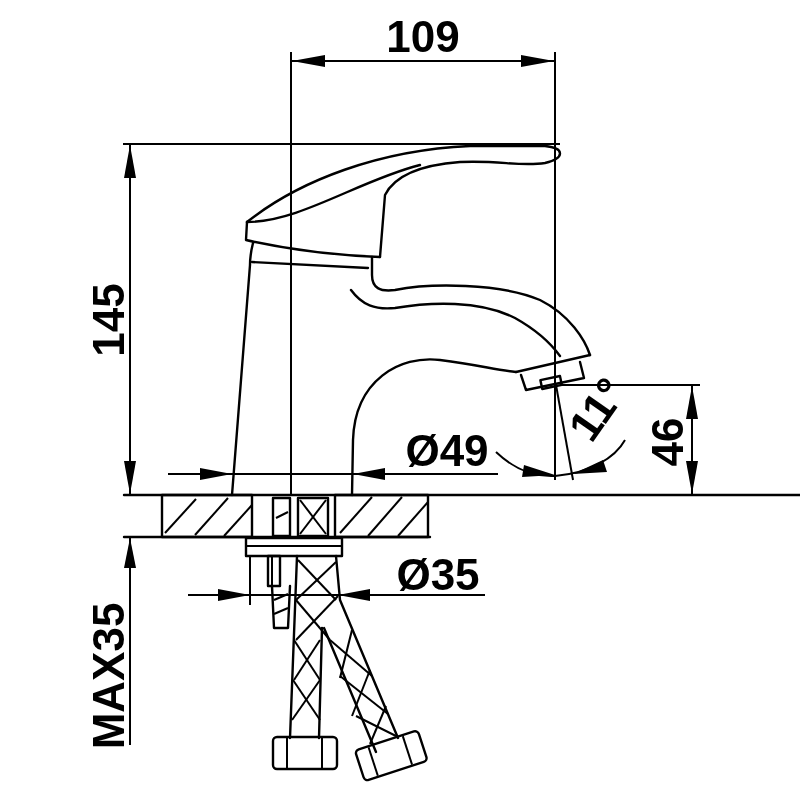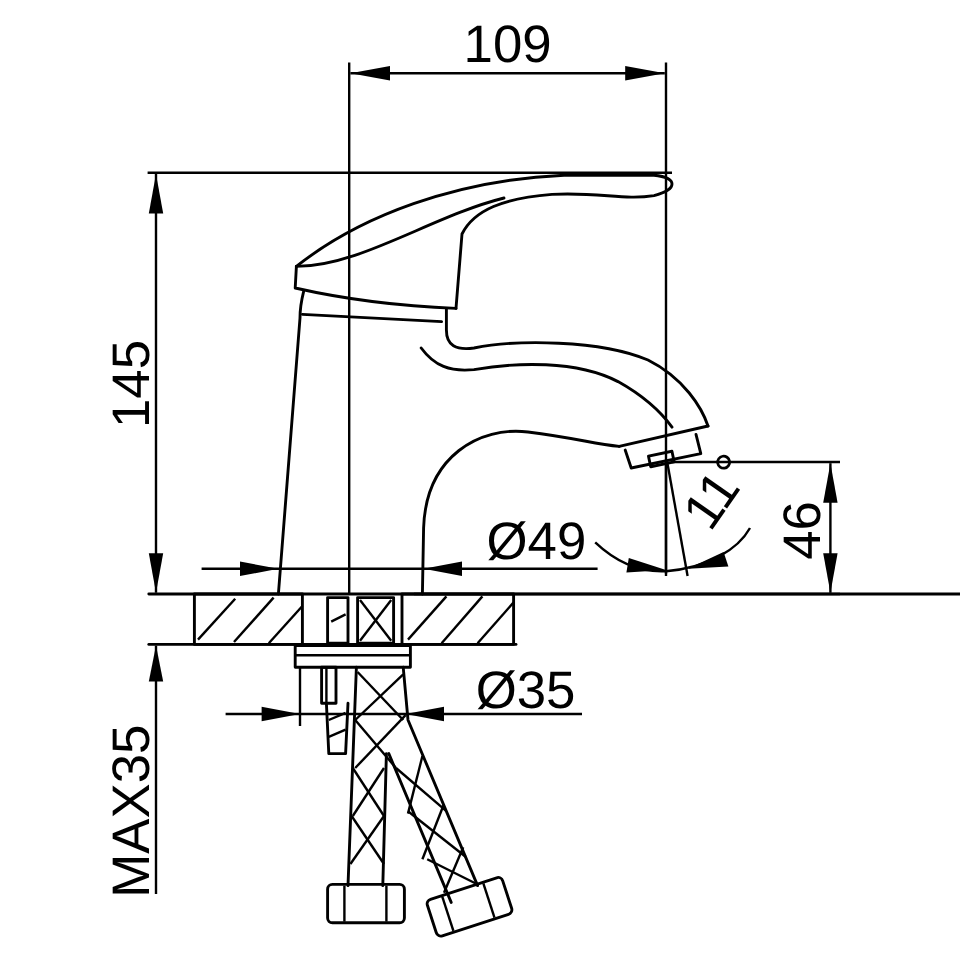--- a/index.html
+++ b/index.html
@@ -1,16 +1,16 @@
 <!DOCTYPE html>
 <html><head>
 <meta charset="utf-8">
 <style>
   html, body { margin:0; padding:0; background:#ffffff; }
-  #canvas { position:relative; width:800px; height:800px; background:#ffffff; overflow:hidden; }
+  #canvas { position:relative; width:800px; height:800px; background:#ffffff; overflow:hidden;font-weight:bold; }
   svg { position:absolute; left:0; top:0; }
   .ln { stroke:#000; stroke-width:2.4; fill:none; stroke-linecap:round; stroke-linejoin:round; }
   .thin { stroke:#000; stroke-width:2; fill:none; }
   .hatch { stroke:#000; stroke-width:2; fill:none; }
   .arrow { fill:#000; stroke:none; }
   .dimtext { font-family:"Liberation Sans", sans-serif; font-size:44px; fill:#000; }
 </style>
 </head>
 <body>
 

